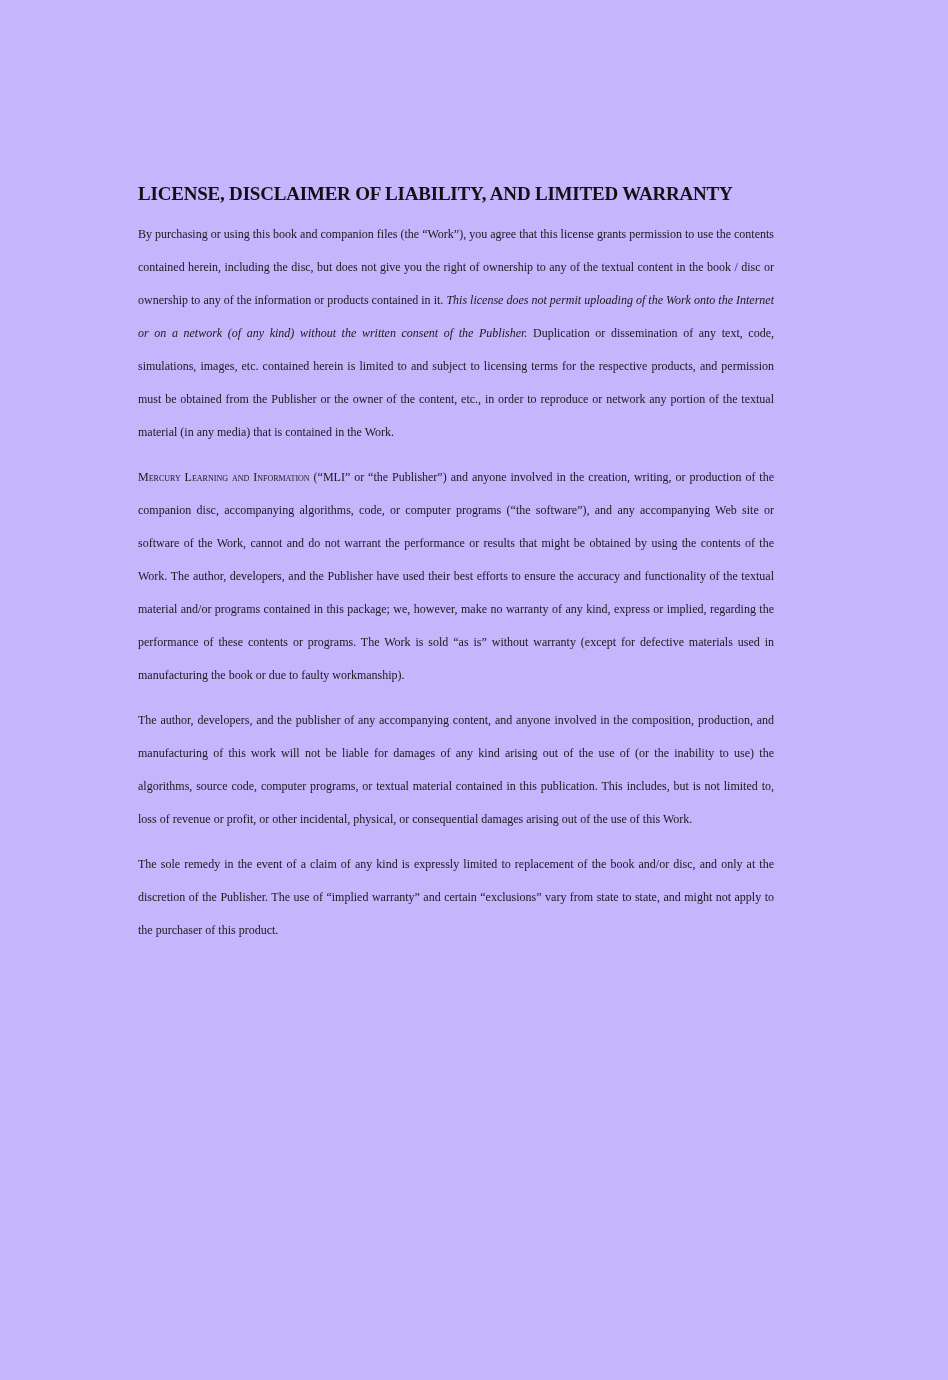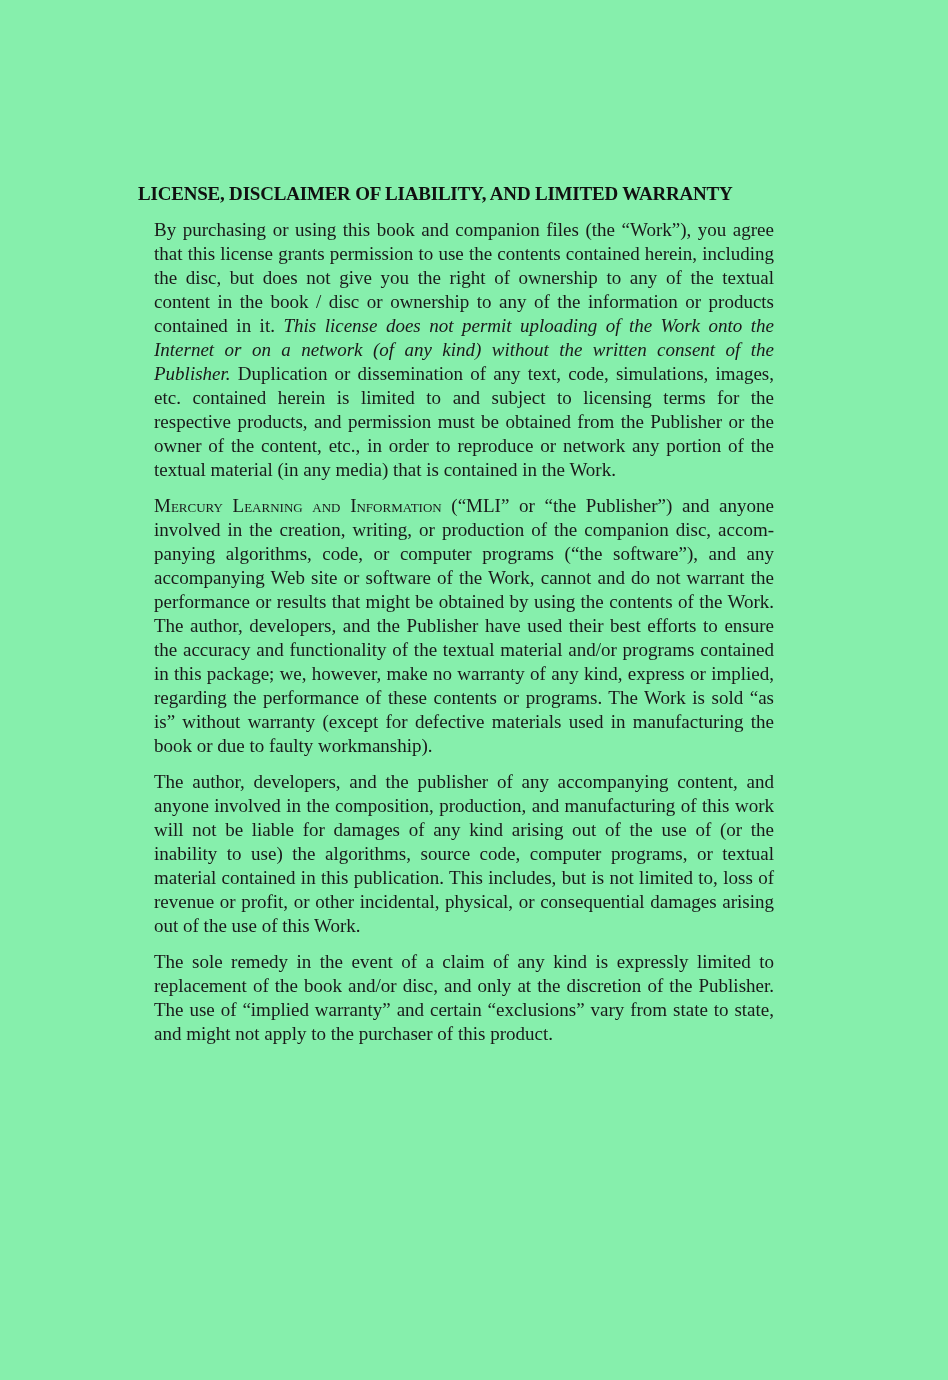--- a/index.html
+++ b/index.html
@@ -12,45 +12,45 @@
       height: 1380px;
       position: relative;
       overflow: hidden;
     }
     .page {
       position: absolute;
       left: 0;
       top: 0;
       width: 948px;
       height: 1380px;
-      background: #86efac;
+      background: #c4b5fd;
     }
     .content {
       position: absolute;
       left: 138px;
       top: 181px;
       width: 636px;
       color: #1a1a1a;
       font-family: "Liberation Serif", "DejaVu Serif", serif;
     }
     .heading {
       font-family: "Liberation Serif", serif;
       font-weight: bold;
       font-size: 19px;
       line-height: 26px;
       margin: 0 0 11px 0;
       letter-spacing: -0.2px;
       white-space: nowrap;
       color: #111111;
     }
     .para {
-      font-size: 19px;
-      line-height: 24px;
+      font-size: 12px;
+      line-height: 33px;
       text-align: justify;
-      margin: 0 0 12px 16px;
+      margin: 0 0 12px 0;
       hyphens: manual;
     }
     .para em {
       font-style: italic;
     }
     .smallcaps {
       font-variant: small-caps;
     }
     .italic-para {
       font-style: italic;

